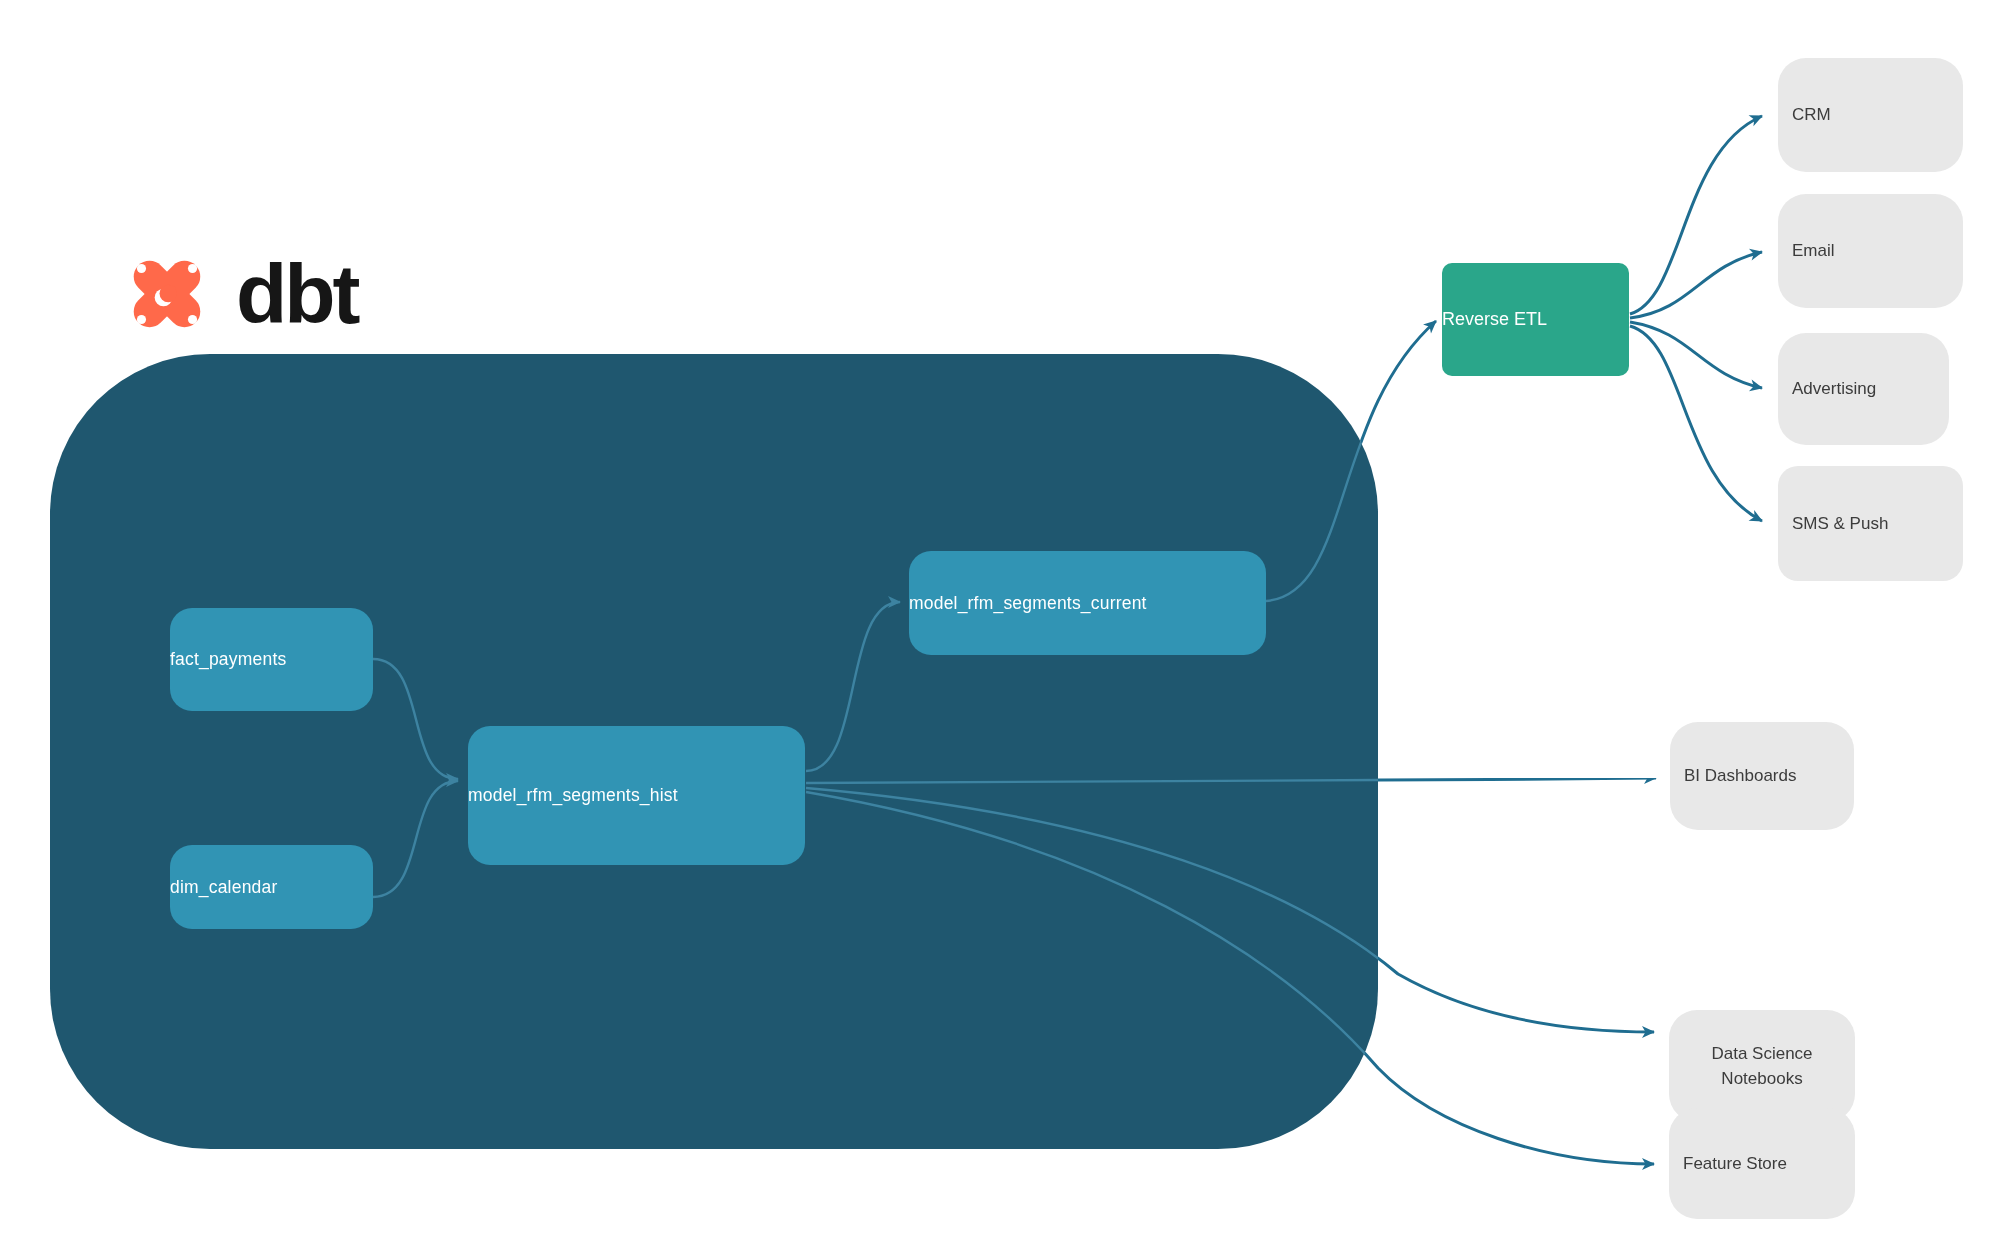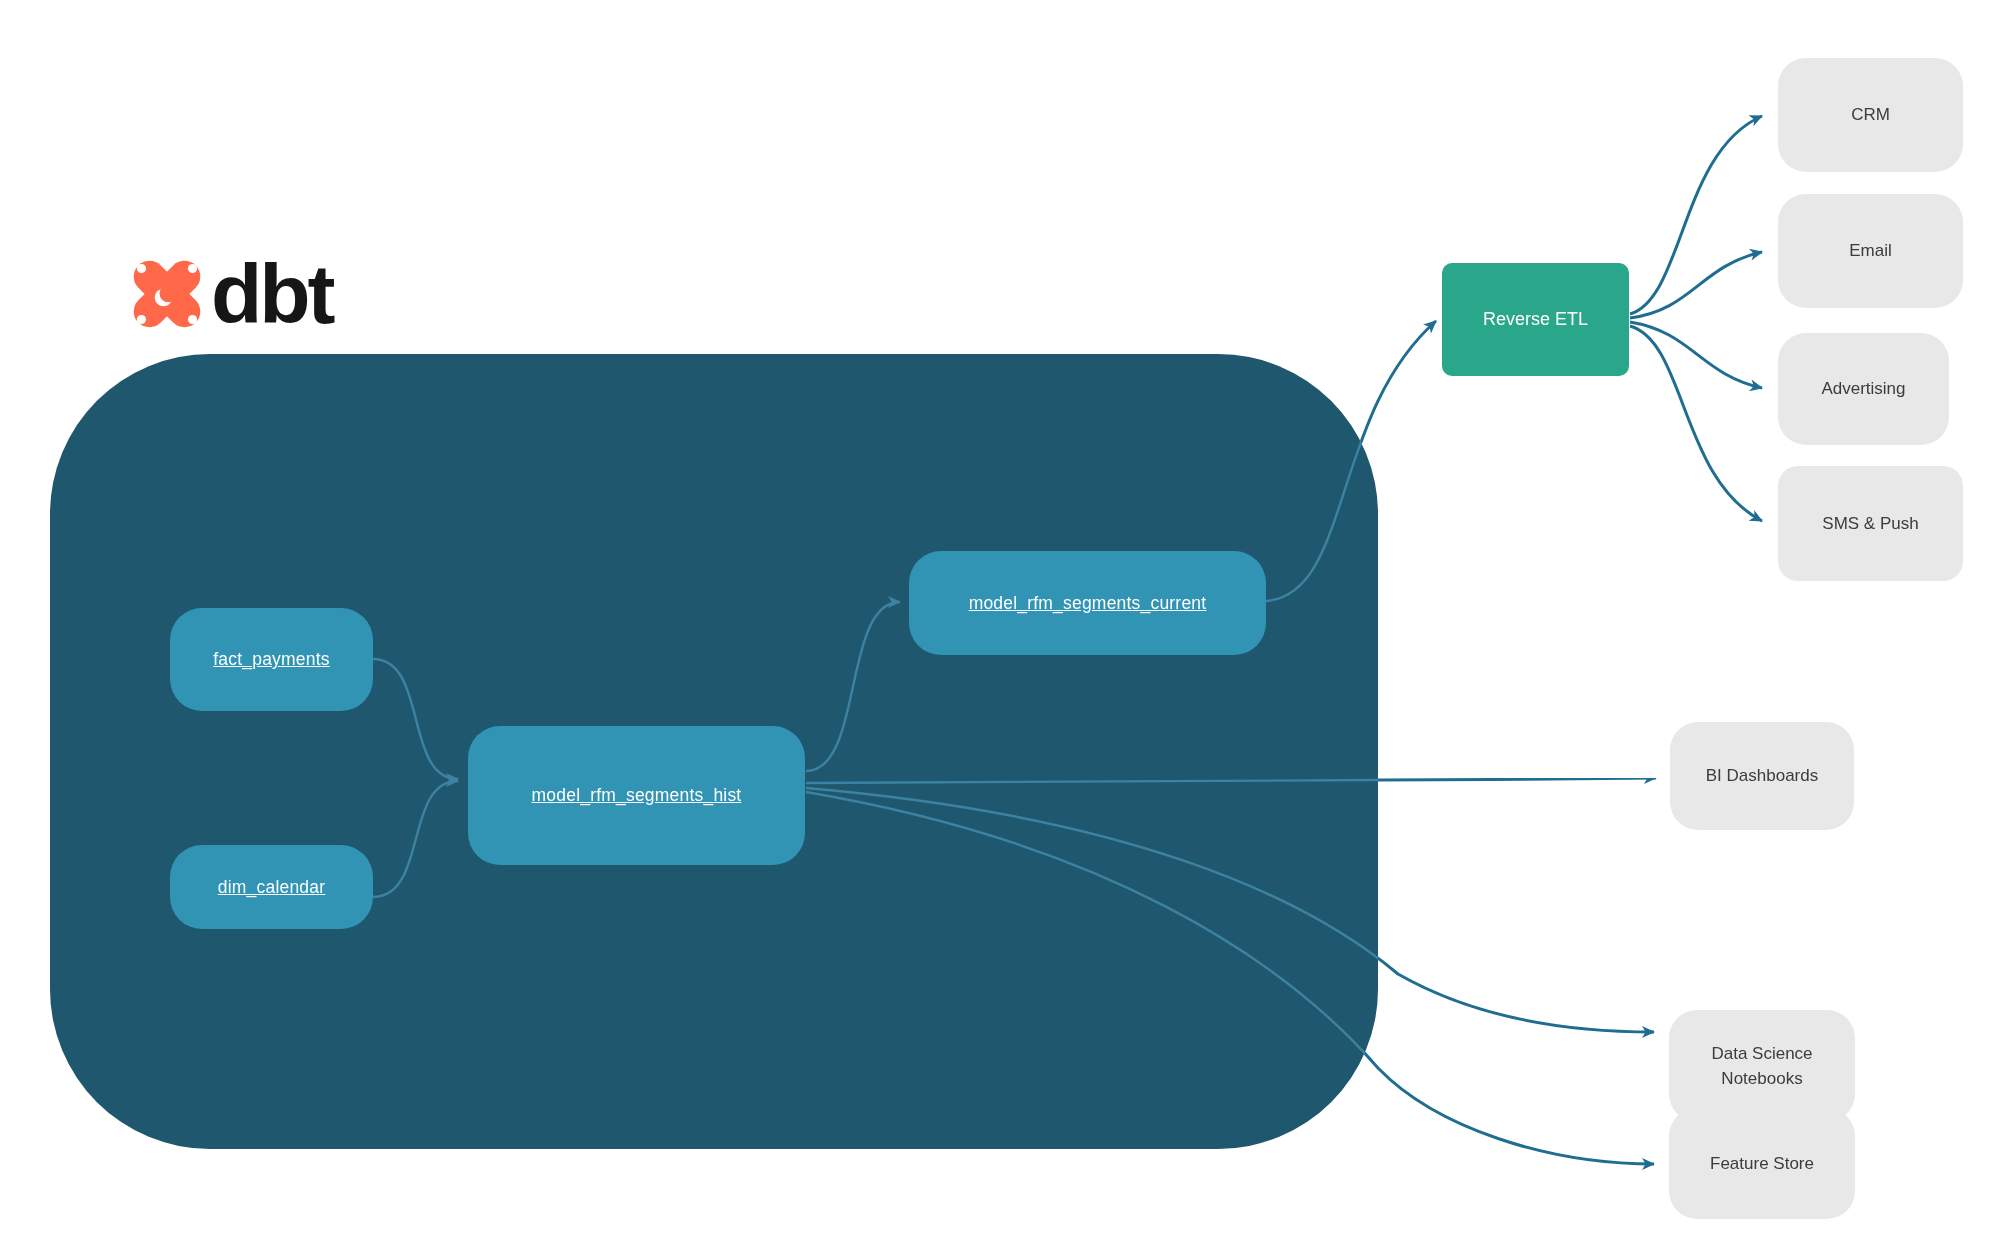--- a/index.html
+++ b/index.html
@@ -19,37 +19,37 @@
     width:2000px;height:1246px;position:relative;background:#ffffff;
     font-family:"Liberation Sans","DejaVu Sans",sans-serif;overflow:hidden;
   }
   #edge-layer{position:absolute;left:0;top:0;width:2000px;height:1246px;}
   .edge-out{fill:none;stroke:var(--edge);stroke-width:3;}
   .edge-in{fill:none;stroke:var(--edge-inside);stroke-width:2.4;}
   .arrow-head-out{fill:var(--edge);}
   .arrow-head-in{fill:var(--edge-inside);}
 
   .node{
-    position:absolute;display:flex;align-items:center;justify-content:center;
+    position:absolute;display:flex;align-items:center;
     text-align:center;box-sizing:border-box;
   }
   .model-node{
     background:var(--model-node);color:var(--model-node-text);
-    border-radius:32px;font-size:17.5px;letter-spacing:.2px;text-decoration:underline;
+    border-radius:22px;font-size:17.5px;letter-spacing:.2px;
   }
   .etl-node{
     background:var(--reverse-etl-node);color:#ffffff;
     border-radius:22px;font-size:18px;
   }
   .dest-node{
     background:var(--destination-node);color:var(--destination-text);
     border-radius:28px;font-size:17px;line-height:1.5;padding:0 14px;
   }
 
-  .logo{position:absolute;left:123px;top:250px;display:flex;align-items:center;gap:0;}
+  .logo{position:absolute;left:123px;top:250px;display:flex;align-items:center;gap:25px;}
   .logo-word{
     font-size:84px;font-weight:700;color:var(--logo-text);
     letter-spacing:-3px;line-height:1;
   }
 </style>
 </head>
 <body>
 
 <svg id="edge-layer" viewBox="0 0 2000 1246" xmlns="http://www.w3.org/2000/svg">
   <defs>

